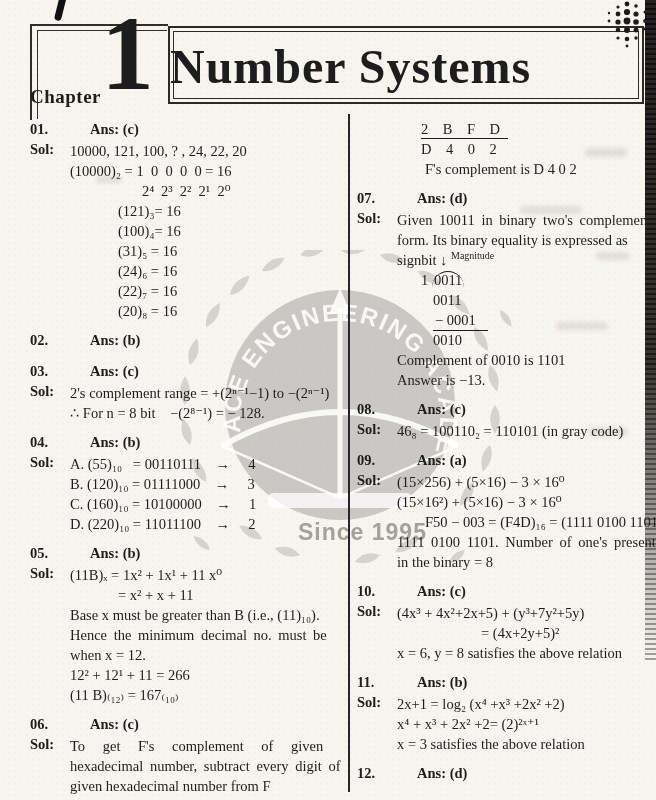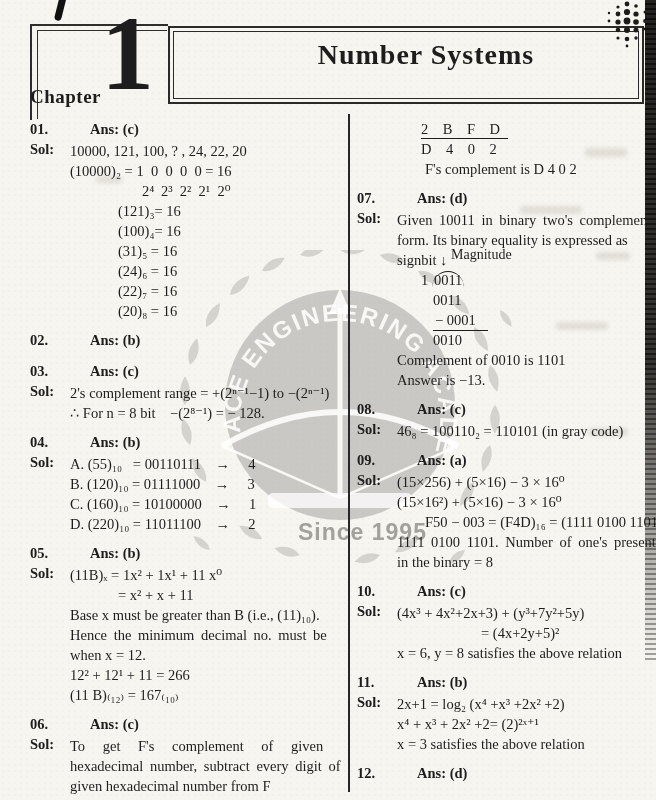--- a/index.html
+++ b/index.html
@@ -14,22 +14,22 @@
   .pen-mark{position:absolute;left:57px;top:-6px;width:7px;height:27px;background:#111;
     border-radius:4px;transform:rotate(14deg);}
   .frame-a{position:absolute;left:30px;top:24px;width:136px;height:94px;
     border-top:2.5px solid #2e2e2e;border-left:2.5px solid #2e2e2e;}
   .frame-b{position:absolute;left:37px;top:30px;width:129px;height:88px;
     border-top:1.5px solid #2e2e2e;border-left:1.5px solid #2e2e2e;}
   .chapter-word{position:absolute;left:30px;top:86px;font-size:19px;font-weight:bold;letter-spacing:.5px;}
   .big-num{position:absolute;left:101px;top:2px;font-size:106px;line-height:104px;font-weight:bold;z-index:3;}
   .title-box{position:absolute;left:168px;top:26px;width:472px;height:74px;border:2.5px solid #2a2a2a;z-index:2;}
   .title-box::after{content:"";position:absolute;inset:3px;border:1.2px solid #2a2a2a;}
-  .title-text{position:absolute;left:0;right:0;top:11px;text-align:center;
-    font-size:28px;font-weight:bold;letter-spacing:1px;padding-left:40px;}
+  .title-text{position:absolute;left:0;right:0;top:11px;text-align:left;
+    font-size:48px;font-weight:bold;letter-spacing:1px;}
   .dots-blob{position:absolute;left:600px;top:0;z-index:4;}
   .edge-strip{position:absolute;right:0;top:0;width:11px;height:660px;z-index:5;
     background:
       repeating-linear-gradient(0deg, rgba(0,0,0,.35) 0 2px, rgba(255,255,255,.06) 2px 5px),
       linear-gradient(to bottom,#161514 0%,#2b2824 55%,rgba(43,40,36,0) 100%);}
   
   .watermark{position:absolute;left:150px;top:250px;z-index:0;}
   
   .divider{position:absolute;left:348px;top:114px;width:1.6px;height:678px;background:#26262a;z-index:2;}
   .col{position:absolute;z-index:2;font-size:14.5px;}
@@ -42,21 +42,21 @@
   .sol-row{display:flex;}
   .sol-label{width:40px;font-weight:bold;flex:none;}
   .sol-body{flex:1;min-width:0;}
   .ln{line-height:20px;white-space:nowrap;}
   .item-head,.ln{height:20px;}
   .ml12{margin-left:28px}.ml24{margin-left:24px}.ml36{margin-left:36px}
   .ml48{margin-left:48px}.ml72{margin-left:72px}.ml84{margin-left:84px}
   .ws1{word-spacing:3px}.ws3{word-spacing:14px}
   .ln.u > span{border-bottom:1.6px solid #1d1d1d;padding:0 8px 1px 0;}
   .ln.rule > span{border-bottom:1.6px solid #1d1d1d;padding:0 12px 2px 2px;}
-  .pt.tiny{font-size:14px;position:relative;top:-6px;letter-spacing:0;}
+  .pt.tiny{font-size:10px;position:relative;top:-6px;letter-spacing:0;}
   .pt.obrace{border-top:1.6px solid #1d1d1d;border-radius:60% 60% 0 0 / 120% 120% 0 0;padding:0 2px;}
   
   .smudge{position:absolute;background:rgba(110,105,95,.16);filter:blur(2px);border-radius:4px;z-index:1;}
 </style>
 </head>
 <body>
 
 <div class="page">
 
   <svg class="watermark" width="380" height="342" viewBox="0 0 380 342" aria-hidden="true">
@@ -295,21 +295,21 @@
         </div>
       </div>
       <div class="item">
         <div class="item-head">
           <span class="q-num">10.</span>
           <span class="q-ans">Ans: (c)</span>
         </div>
         <div class="sol-row">
           <span class="sol-label">Sol:</span>
           <div class="sol-body">
-            <div class="ln"><span class="pt">(4x³ + 4x²+2x+3) + (y³+7y²+5y)</span></div>
+            <div class="ln"><span class="pt">(4x³ + 4x²+2x+5) + (y³+7y²+5y)</span></div>
             <div class="ln ml84"><span class="pt">= (4x+2y+5)²</span></div>
             <div class="ln"><span class="pt">x = 6, y = 8 satisfies the above relation</span></div>
           </div>
         </div>
       </div>
       <div class="item">
         <div class="item-head">
           <span class="q-num">11.</span>
           <span class="q-ans">Ans: (b)</span>
         </div>

